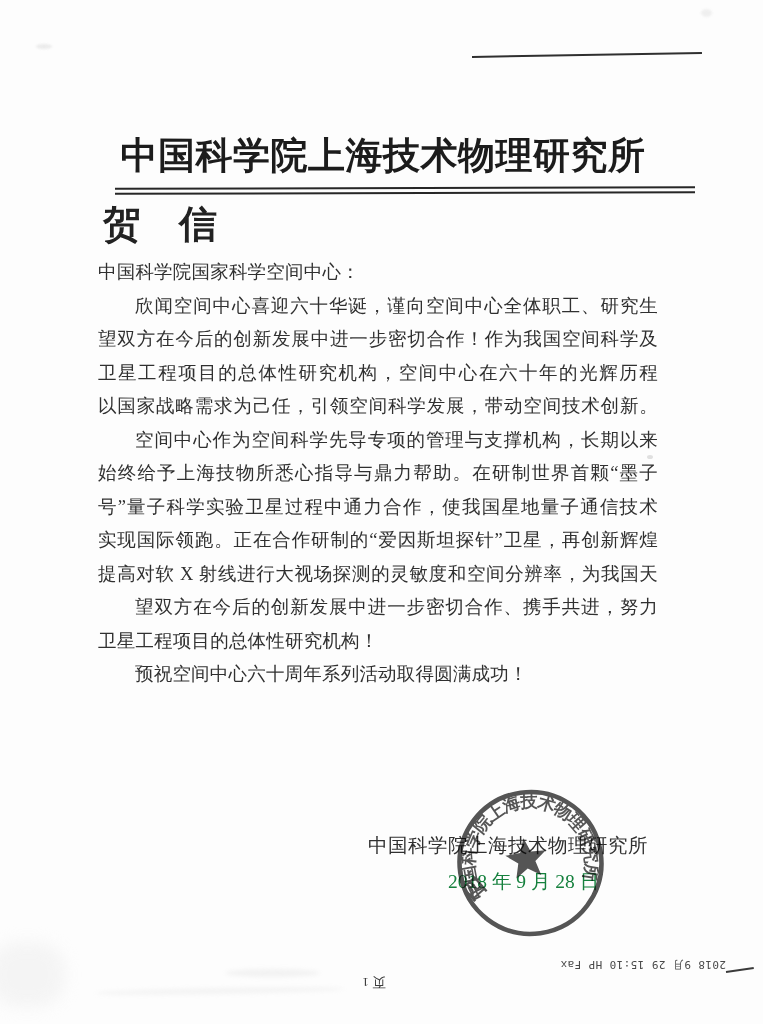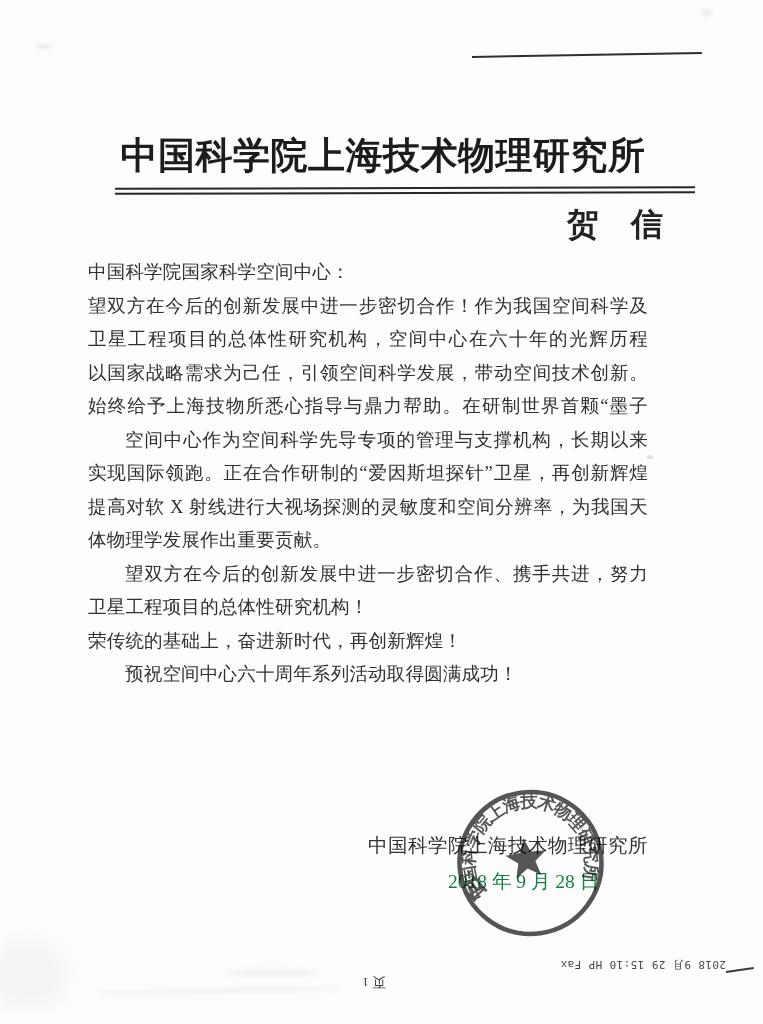--- a/index.html
+++ b/index.html
@@ -20,28 +20,28 @@
     color:#1c1c1c;letter-spacing:0.5px;
     white-space:nowrap;
   }
   .double-rule{
     left:115px;top:187px;width:580px;height:3px;
     border-top:2.5px solid #272727;border-bottom:2px solid #272727;
     transform:rotate(-0.15deg);
   }
   .letter-title{
     left:103px;top:204px;width:560px;
-    text-align:right;
+    text-align:left;
     font-family:"Liberation Sans","DejaVu Sans",sans-serif;
-    font-weight:bold;font-size:32px;line-height:40px;color:#222;
+    font-weight:bold;font-size:38px;line-height:40px;color:#222;
     white-space:pre;
   }
 
   
-  .body-block{left:88px;top:256px;width:560px;}
+  .body-block{left:98px;top:256px;width:560px;}
   .line{
     font-size:18.5px;line-height:33.5px;height:33.5px;
     color:#303030;overflow:hidden;
     letter-spacing:0.2px;
   }
   .line.fill{text-align:justify;text-align-last:justify;}
   .line.indent{text-indent:37px;}
 
   
   .signature{
@@ -98,31 +98,31 @@
 </head>
 <body>
 
 <div class="abs letterhead">中国科学院上海技术物理研究所</div>
 <div class="abs double-rule"></div>
 
 <div class="abs letter-title">贺　信</div>
 
 <div class="abs body-block">
   <div class="line">中国科学院国家科学空间中心：</div>
+  <div class="line indent fill">欣闻空间中心喜迎六十华诞，谨向空间中心全体职工、研究生</div>
   <div class="line fill">望双方在今后的创新发展中进一步密切合作！作为我国空间科学及其</div>
   <div class="line fill">卫星工程项目的总体性研究机构，空间中心在六十年的光辉历程里，</div>
   <div class="line fill">以国家战略需求为己任，引领空间科学发展，带动空间技术创新。</div>
+  <div class="line indent fill">空间中心作为空间科学先导专项的管理与支撑机构，长期以来</div>
   <div class="line fill">始终给予上海技物所悉心指导与鼎力帮助。在研制世界首颗“墨子</div>
-  <div class="line indent fill">空间中心作为空间科学先导专项的管理与支撑机构，长期以来</div>
+  <div class="line fill">号”量子科学实验卫星过程中通力合作，使我国星地量子通信技术</div>
   <div class="line fill">实现国际领跑。正在合作研制的“爱因斯坦探针”卫星，再创新辉煌</div>
   <div class="line fill">提高对软 X 射线进行大视场探测的灵敏度和空间分辨率，为我国天</div>
-  <div class="line">体物理学发展作出重要贡献。</div>
   <div class="line indent fill">望双方在今后的创新发展中进一步密切合作、携手共进，努力</div>
   <div class="line">卫星工程项目的总体性研究机构！</div>
-  <div class="line">荣传统的基础上，奋进新时代，再创新辉煌！</div>
   <div class="line indent">预祝空间中心六十周年系列活动取得圆满成功！</div>
 </div>
 
 <div class="abs signature">中国科学院上海技术物理研究所</div>
 <div class="abs date-line">2018 年 9 月 28 日</div>
 
 <svg class="abs seal" viewBox="0 0 150 150">
   <circle cx="75.5" cy="75" r="70" fill="none" stroke="#3d3d3d" stroke-width="4.5"></circle>
   <path id="seal-arc" d="M 27.4 102.5 A 55 55 0 1 1 122.6 102.5" fill="none"></path>
   <text font-size="17" fill="#3d3d3d" font-family="Liberation Serif, DejaVu Serif, serif" font-weight="bold">

